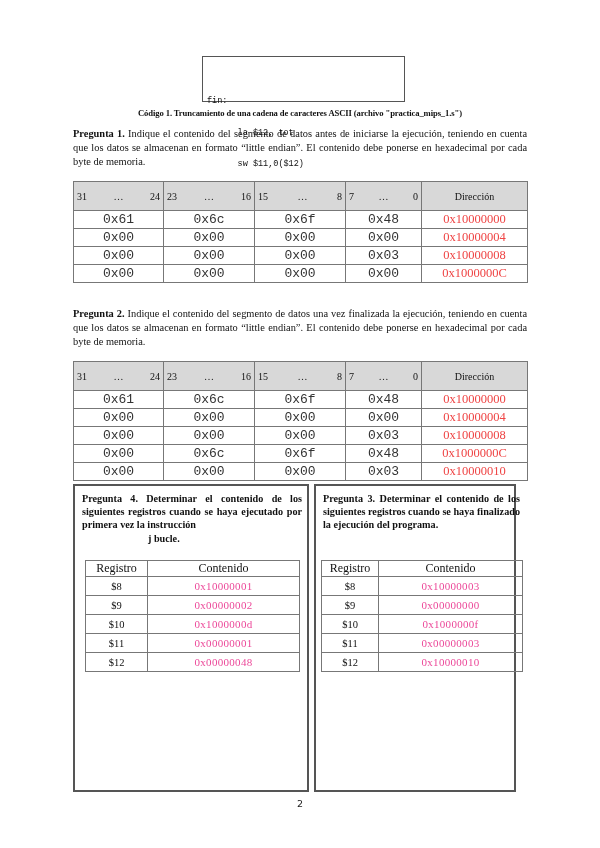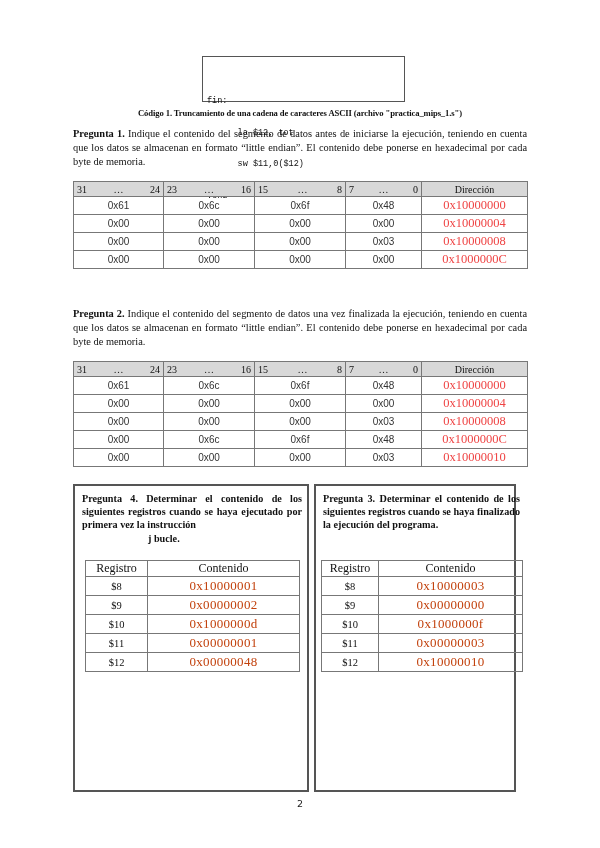--- a/index.html
+++ b/index.html
@@ -4,32 +4,32 @@
 <style>
   html, body { margin: 0; padding: 0; background: #ffffff; }
   body { width: 600px; height: 848px; position: relative; font-family: "Liberation Serif", "DejaVu Serif", serif; color: #111; overflow: hidden; }
   .code-box { position: absolute; left: 202px; top: 56px; width: 203px; height: 46px; border: 1px solid #555; box-sizing: border-box; padding: 18px 4px; font-family: "Liberation Mono", "DejaVu Sans Mono", monospace; font-size: 8.5px; line-height: 10.5px; white-space: pre; }
   .code-line { display: block; }
   .caption { position: absolute; left: 0; width: 600px; top: 108px; text-align: center; font-size: 8.6px; font-weight: bold; letter-spacing: -0.1px; }
   .para { position: absolute; left: 73px; width: 454px; font-size: 10.4px; line-height: 13.8px; text-align: justify; }
   .para b { font-weight: bold; }
   .mem-table { position: absolute; left: 73px; width: 454px; border-collapse: collapse; table-layout: fixed; }
   .mem-table th, .mem-table td { border: 1px solid #777; padding: 0; height: 18px; box-sizing: border-box; }
-  .mem-table th { background: #d8d8d8; font-weight: normal; font-size: 10px; height: 15px; }
+  .mem-table th { background: #d8d8d8; font-weight: normal; font-size: 10px; height: 29px; }
   .mem-table th .bits { display: flex; justify-content: space-between; padding: 0 3px; }
-  .mem-table td.byte { text-align: center; font-family: Liberation Sans, sans-serif; font-size: 10px; color: #333; }
+  .mem-table td.byte { text-align: center; font-family: Liberation Mono, monospace; font-size: 13px; color: #333; }
   .mem-table td.addr { text-align: center; font-size: 12.5px; color: #ef4444; }
   .qbox { position: absolute; top: 484px; height: 308px; border: 2px solid #555; box-sizing: border-box; background: #fff; }
   .qtext { position: absolute; font-size: 10.2px; line-height: 13.2px; text-align: justify; font-weight: bold; }
   .reg-table { position: absolute; border-collapse: collapse; table-layout: fixed; }
   .reg-table th, .reg-table td { border: 1px solid #777; padding: 0; text-align: center; box-sizing: border-box; }
   .reg-table th { font-weight: normal; font-size: 12px; height: 15px; }
   .reg-table td { height: 19px; }
   .reg-table td.reg { font-size: 10.5px; }
-  .reg-table td.val { font-size: 13px; letter-spacing: 0.3px; color: #c2410c; margin-top: 32px; }
+  .reg-table td.val { font-size: 11px; letter-spacing: 0.3px; color: #ec4899; margin-top: 32px; }
   .page-num { position: absolute; top: 798px; left: 0; width: 600px; text-align: center; font-family: "DejaVu Sans", sans-serif; font-size: 9.5px; color: #222; }
 </style>
 </head>
 <body>
 
 <div class="code-box">
   <span class="code-line">fin:</span>
   <span class="code-line">      la $12, tot</span>
   <span class="code-line">      sw $11,0($12)</span>
   <span class="code-line">.end</span>

